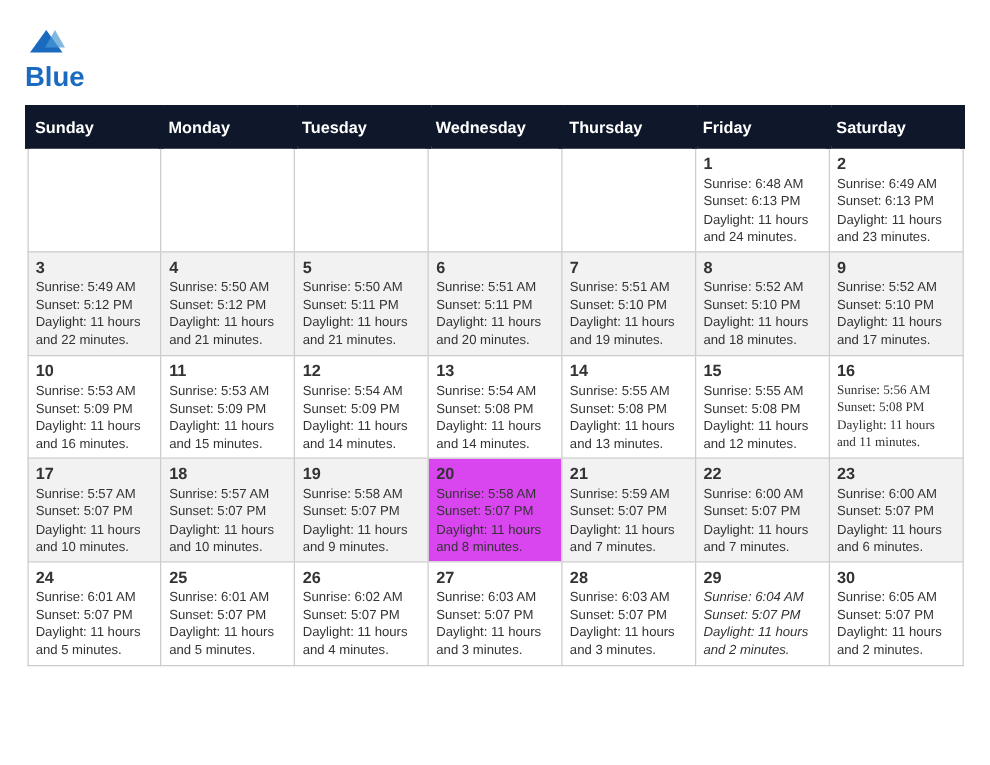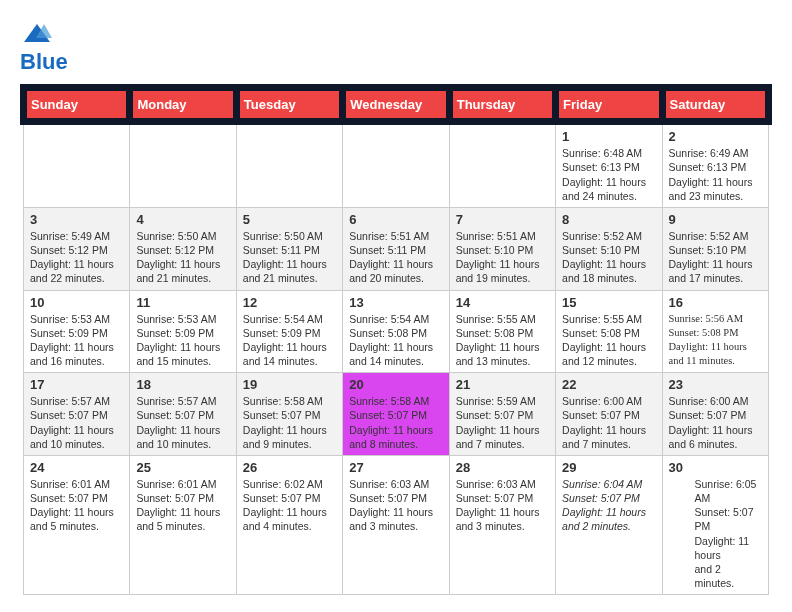--- a/index.html
+++ b/index.html
@@ -43,26 +43,26 @@
     .location {
       font-size: 15px;
       color: #555;
     }
     .calendar {
       width: 100%;
       border-collapse: collapse;
       table-layout: fixed;
     }
     .calendar th {
-      background-color: #ef4444;
+      background-color: #0f172a;
       color: #fff;
       text-align: left;
       padding: 6px 4px;
       font-size: 13px;
-      border: 7px solid #0f172a;
+      border: 4px solid #0f172a;
     }
     .calendar td {
       border: 1px solid #ccc;
       vertical-align: top;
       padding: 4px 6px;
       font-size: 11px;
       color: #333;
       height: 80px;
       background: #fff;
     }
@@ -330,20 +330,20 @@
         </td>
         <td>
           <span class="day-number">29</span>
           <div class="day-detail" style="white-space: pre-line; font-style: italic;">Sunrise: 6:04 AM
 Sunset: 5:07 PM
 Daylight: 11 hours
 and 2 minutes.</div>
         </td>
         <td>
           <span class="day-number">30</span>
-          <div class="day-detail" style="white-space: pre-line; margin-left: 26px;">Sunrise: 6:05 AM
+          <div class="day-detail" style="white-space: pre-line;">Sunrise: 6:05 AM
 Sunset: 5:07 PM
 Daylight: 11 hours
 and 2 minutes.</div>
         </td>
       </tr>
     </tbody>
 </table>
 
 </body></html>

